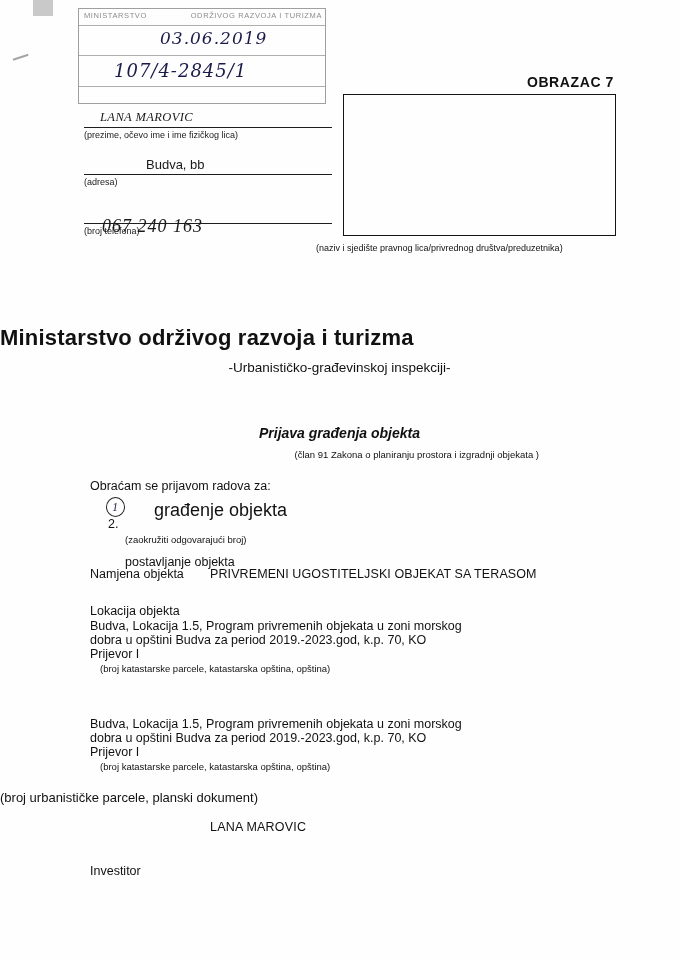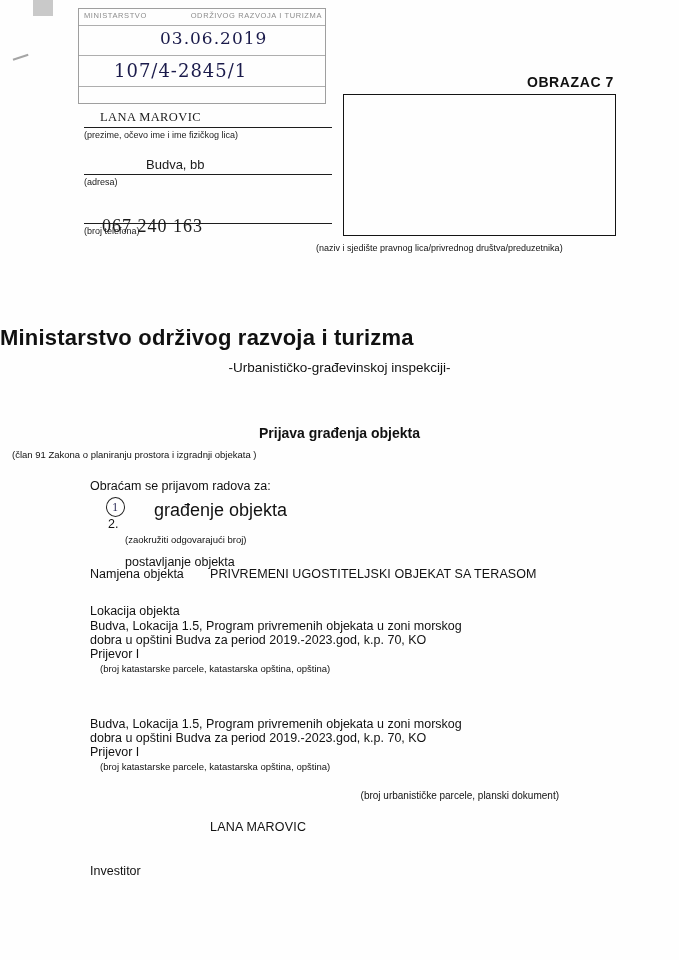--- a/index.html
+++ b/index.html
@@ -58,20 +58,21 @@
     letter-spacing: .6px;
     color: #8c8c8c;
     display: flex;
     justify-content: space-between;
     font-family: Liberation Sans, sans-serif;
   }
   .hand {
     font-family: "DejaVu Serif", serif;
     color: #1b1b4b;
     letter-spacing: 1px;
+    font-style: italic;
   }
   .stamp-date {
     position: absolute;
     left: 82px;
     top: 20px;
     font-size: 17px;
   }
   .stamp-no {
     position: absolute;
     left: 36px;
@@ -171,29 +172,29 @@
     font-size: 13.5px;
   }
   .app-title {
     position: absolute;
     left: 0;
     top: 425px;
     width: 679px;
     text-align: center;
     font-size: 14px;
     font-weight: bold;
+    font-style: italic;
   }
   .app-sub {
     position: absolute;
     left: 0;
     top: 449px;
     width: 539px;
-    text-align: left;
+    text-align: right;
     font-size: 9.5px;
-    padding-left: 12px;
   }
 
   
   .b-lead { position: absolute; left: 90px; top: 479px; font-size: 12.5px; }
   .opt1 { position: absolute; left: 125px; top: 500px; font-size: 18px; padding-left: 29px; }
   .opt2 { position: absolute; left: 108px; top: 517px; font-size: 12.5px; margin-top: 38px; }
   .opt2-num { position: absolute; left: 108px; top: 517px; font-size: 12.5px; }
   .circle-num {
     position: absolute;
     left: 106px;
@@ -216,21 +217,21 @@
   .loc-line1 { position: absolute; left: 90px; top: 619px; font-size: 12.5px; width: 400px; }
   .loc-line2 { position: absolute; left: 90px; top: 633px; font-size: 12.5px; width: 400px; }
   .loc-line3 { position: absolute; left: 90px; top: 647px; font-size: 12.5px; }
   .loc-cap { position: absolute; left: 100px; top: 663px; font-size: 9.5px; }
 
   .loc2-line1 { position: absolute; left: 90px; top: 717px; font-size: 12.5px; width: 400px; }
   .loc2-line2 { position: absolute; left: 90px; top: 731px; font-size: 12.5px; width: 400px; }
   .loc2-line3 { position: absolute; left: 90px; top: 745px; font-size: 12.5px; }
   .loc2-cap { position: absolute; left: 100px; top: 761px; font-size: 9.5px; }
 
-  .urb-cap { position: absolute; left: 0; top: 790px; width: 559px; text-align: right; font-size: 10px; }
+  .urb-cap { position: absolute; left: 0; top: 790px; width: 559px; text-align: left; font-size: 13px; }
 
   .inv-label { position: absolute; left: 90px; top: 820px; font-size: 12.5px; margin-top: 44px; }
   .inv-value { position: absolute; left: 210px; top: 820px; font-size: 12.5px; letter-spacing: .2px; }
 </style>
 </head>
 <body>
 
 <div class="page">
 
   <div class="stamp-block">

